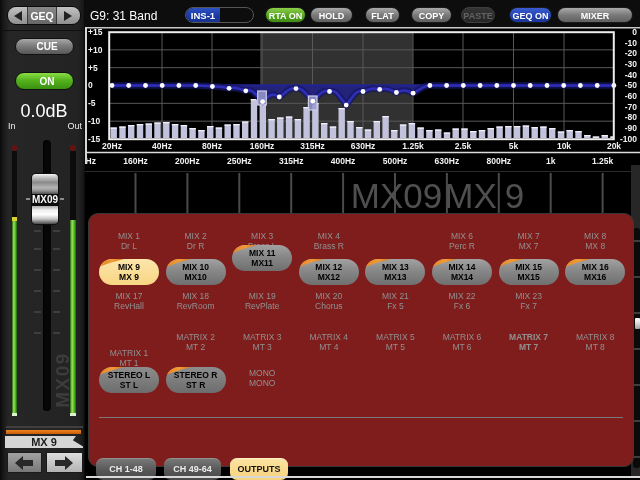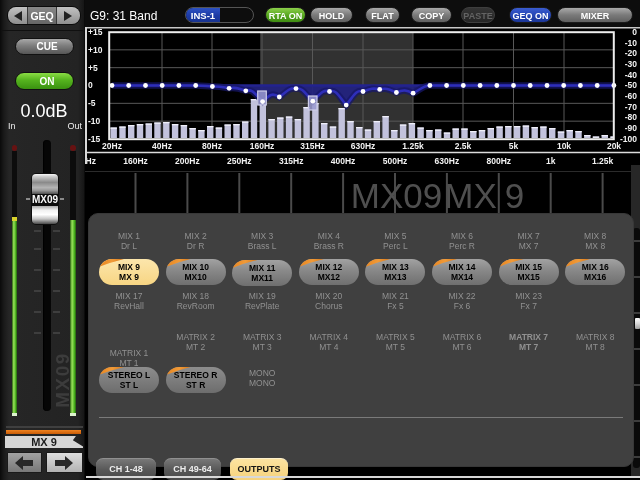--- a/index.html
+++ b/index.html
@@ -72,21 +72,21 @@
 
 #gwrap { position:absolute; left:85px; top:27px; width:555px; height:188px; }
 .ax { font-family:"Liberation Sans",sans-serif; font-size:8.5px; font-weight:bold; fill:#f2f2f2; }
 .ghost { font-family:"Liberation Sans",sans-serif; font-size:35px; fill:#4f4f4f; }
 
 
 #rslider { position:absolute; left:631px; top:165px; width:9px; height:311px; background:#272727; }
 .rtrack { position:absolute; left:2px; top:63px; width:7px; height:240px; background:#0a0a0a; border-radius:3px; }
 .rtick { position:absolute; left:2px; width:7px; height:1.5px; background:#3d3d3d; }
 .rthumb { position:absolute; left:4px; top:153px; width:5px; height:11px; background:linear-gradient(#ffffff,#d8d8d8 50%,#9f9f9f); border-radius:1px; }
-#popup { position:absolute; left:88px; top:213px; width:546px; height:254px; background:#404040;
+#popup { position:absolute; left:88px; top:213px; width:546px; height:254px; background:#7f1d1d;
   border:1px solid #383838; border-radius:10px; }
 .ct { position:absolute; width:66px; text-align:center; color:#919191; font-size:8.5px; line-height:9.5px; }
 .pb { position:absolute; width:60px; height:26px; border-radius:13px; overflow:hidden;
   background:linear-gradient(#a2a2a2,#8a8a8a 40%,#6f6f6f); }
 .pb.sel { background:linear-gradient(#fce6ac,#f7d583); }
 .pb.dk { background:linear-gradient(#8d8d8d,#6d6d6d); }
 .pb i { position:absolute; left:0; top:0; width:25px; height:8px;
   background:linear-gradient(110deg,#e8821a,#f09a38 50%,#cf6d0e);
   clip-path:path('M0 0 L25 0 Q11 3.5 0 8 Z'); }
 .pb span { position:absolute; left:0; top:2.5px; width:100%; text-align:center; color:#000;
@@ -415,33 +415,32 @@
       <div class="rtick" style="top:219px;"></div>
       <div class="rtick" style="top:255px;"></div>
       <div class="rtick" style="top:291px;"></div>
       <div class="rthumb"></div>
     </div>
   <div id="popup">
       <div class="ct" style="left:7.0px;top:18px;">MIX 1<br>Dr L</div>
       <div class="ct" style="left:73.6px;top:18px;">MIX 2<br>Dr R</div>
       <div class="ct" style="left:140.2px;top:18px;">MIX 3<br>Brass L</div>
       <div class="ct" style="left:206.8px;top:18px;">MIX 4<br>Brass R</div>
-      <div class="ct" style="left:273.4px;top:18px;">MIX 5<br>Perc L</div>
       <div class="ct" style="left:340.0px;top:18px;">MIX 6<br>Perc R</div>
       <div class="ct" style="left:406.6px;top:18px;">MIX 7<br>MX 7</div>
       <div class="ct" style="left:473.2px;top:18px;">MIX 8<br>MX 8</div>
       <div class="pb sel" style="left:10.0px;top:45px;">
         <i></i>
         <span>MIX 9<br>MX 9</span>
       </div>
       <div class="pb " style="left:76.6px;top:45px;">
         <i></i>
         <span>MIX 10<br>MX10</span>
       </div>
-      <div class="pb " style="left:143.2px;top:46px;">
+      <div class="pb " style="left:143.2px;top:31px;">
         <i></i>
         <span>MIX 11<br>MX11</span>
       </div>
       <div class="pb " style="left:209.8px;top:45px;">
         <i></i>
         <span>MIX 12<br>MX12</span>
       </div>
       <div class="pb " style="left:276.4px;top:45px;">
         <i></i>
         <span>MIX 13<br>MX13</span>

